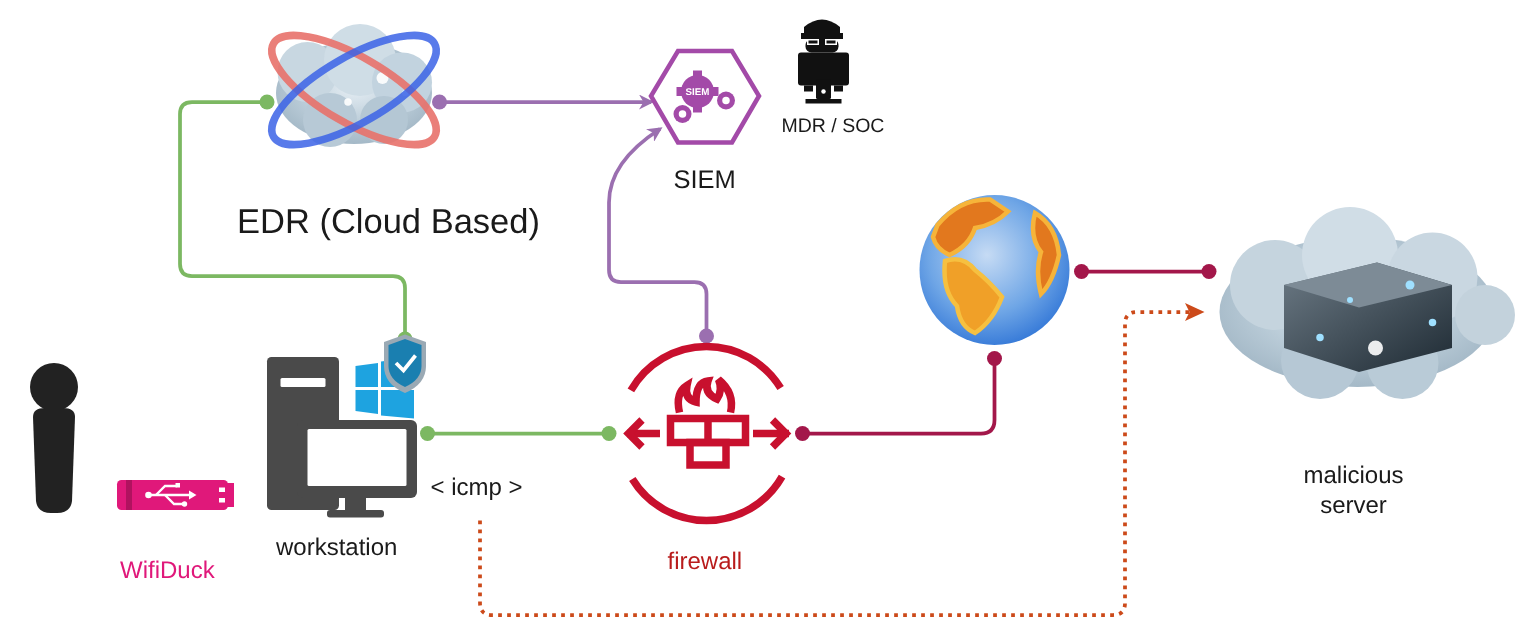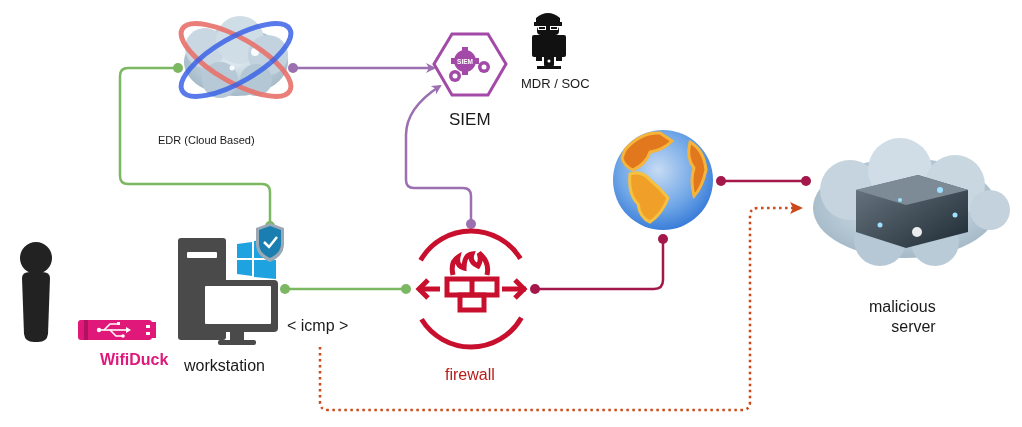--- a/index.html
+++ b/index.html
@@ -1,27 +1,27 @@
 <!DOCTYPE html>
 <html><head>
 <meta charset="utf-8">
 <style>
   html, body { margin: 0; padding: 0; background: #ffffff; }
   body { width: 1022px; height: 427px; position: relative; overflow: hidden;
          font-family: "Liberation Sans", sans-serif; }
   #canvas { position: absolute; left: 0; top: 0; width: 1022px; height: 427px; }
   .lbl { position: absolute; color: #1a1a1a; white-space: nowrap; }
-  .lbl-edr { left: 158px; top: 134px; font-size: 11px; }
+  .lbl-edr { left: 158px; top: 134px; font-size: 23px; }
   .lbl-siem { left: 449px; top: 110px; font-size: 17px; }
   .lbl-mdr { left: 521px; top: 76px; font-size: 13px; }
   .lbl-ws { left: 184px; top: 357px; font-size: 16px; }
-  .lbl-duck { left: 80px; top: 351px; font-size: 16px; font-weight: bold; margin-left: 20px; }
+  .lbl-duck { left: 80px; top: 372px; font-size: 16px; font-weight: normal; }
   .lbl-icmp { left: 287px; top: 317px; font-size: 16px; text-align: right; }
   .lbl-fw { left: 445px; top: 366px; font-size: 16px; color: #b91c1c; }
-  .lbl-mal { left: 869px; top: 297px; font-size: 16px; text-align: right; line-height: 20px; }
+  .lbl-mal { left: 869px; top: 308px; font-size: 16px; text-align: center; line-height: 20px; }
 </style>
 </head>
 <body>
 
 <svg id="canvas" viewBox="0 0 1022 427" xmlns="http://www.w3.org/2000/svg">
   <defs>
     <radialGradient id="cloudGrad" cx="50%" cy="45%" r="60%">
       <stop offset="0%" stop-color="#e6eef4"></stop>
       <stop offset="60%" stop-color="#b9cbd7"></stop>
       <stop offset="100%" stop-color="#9fb4c3"></stop>

